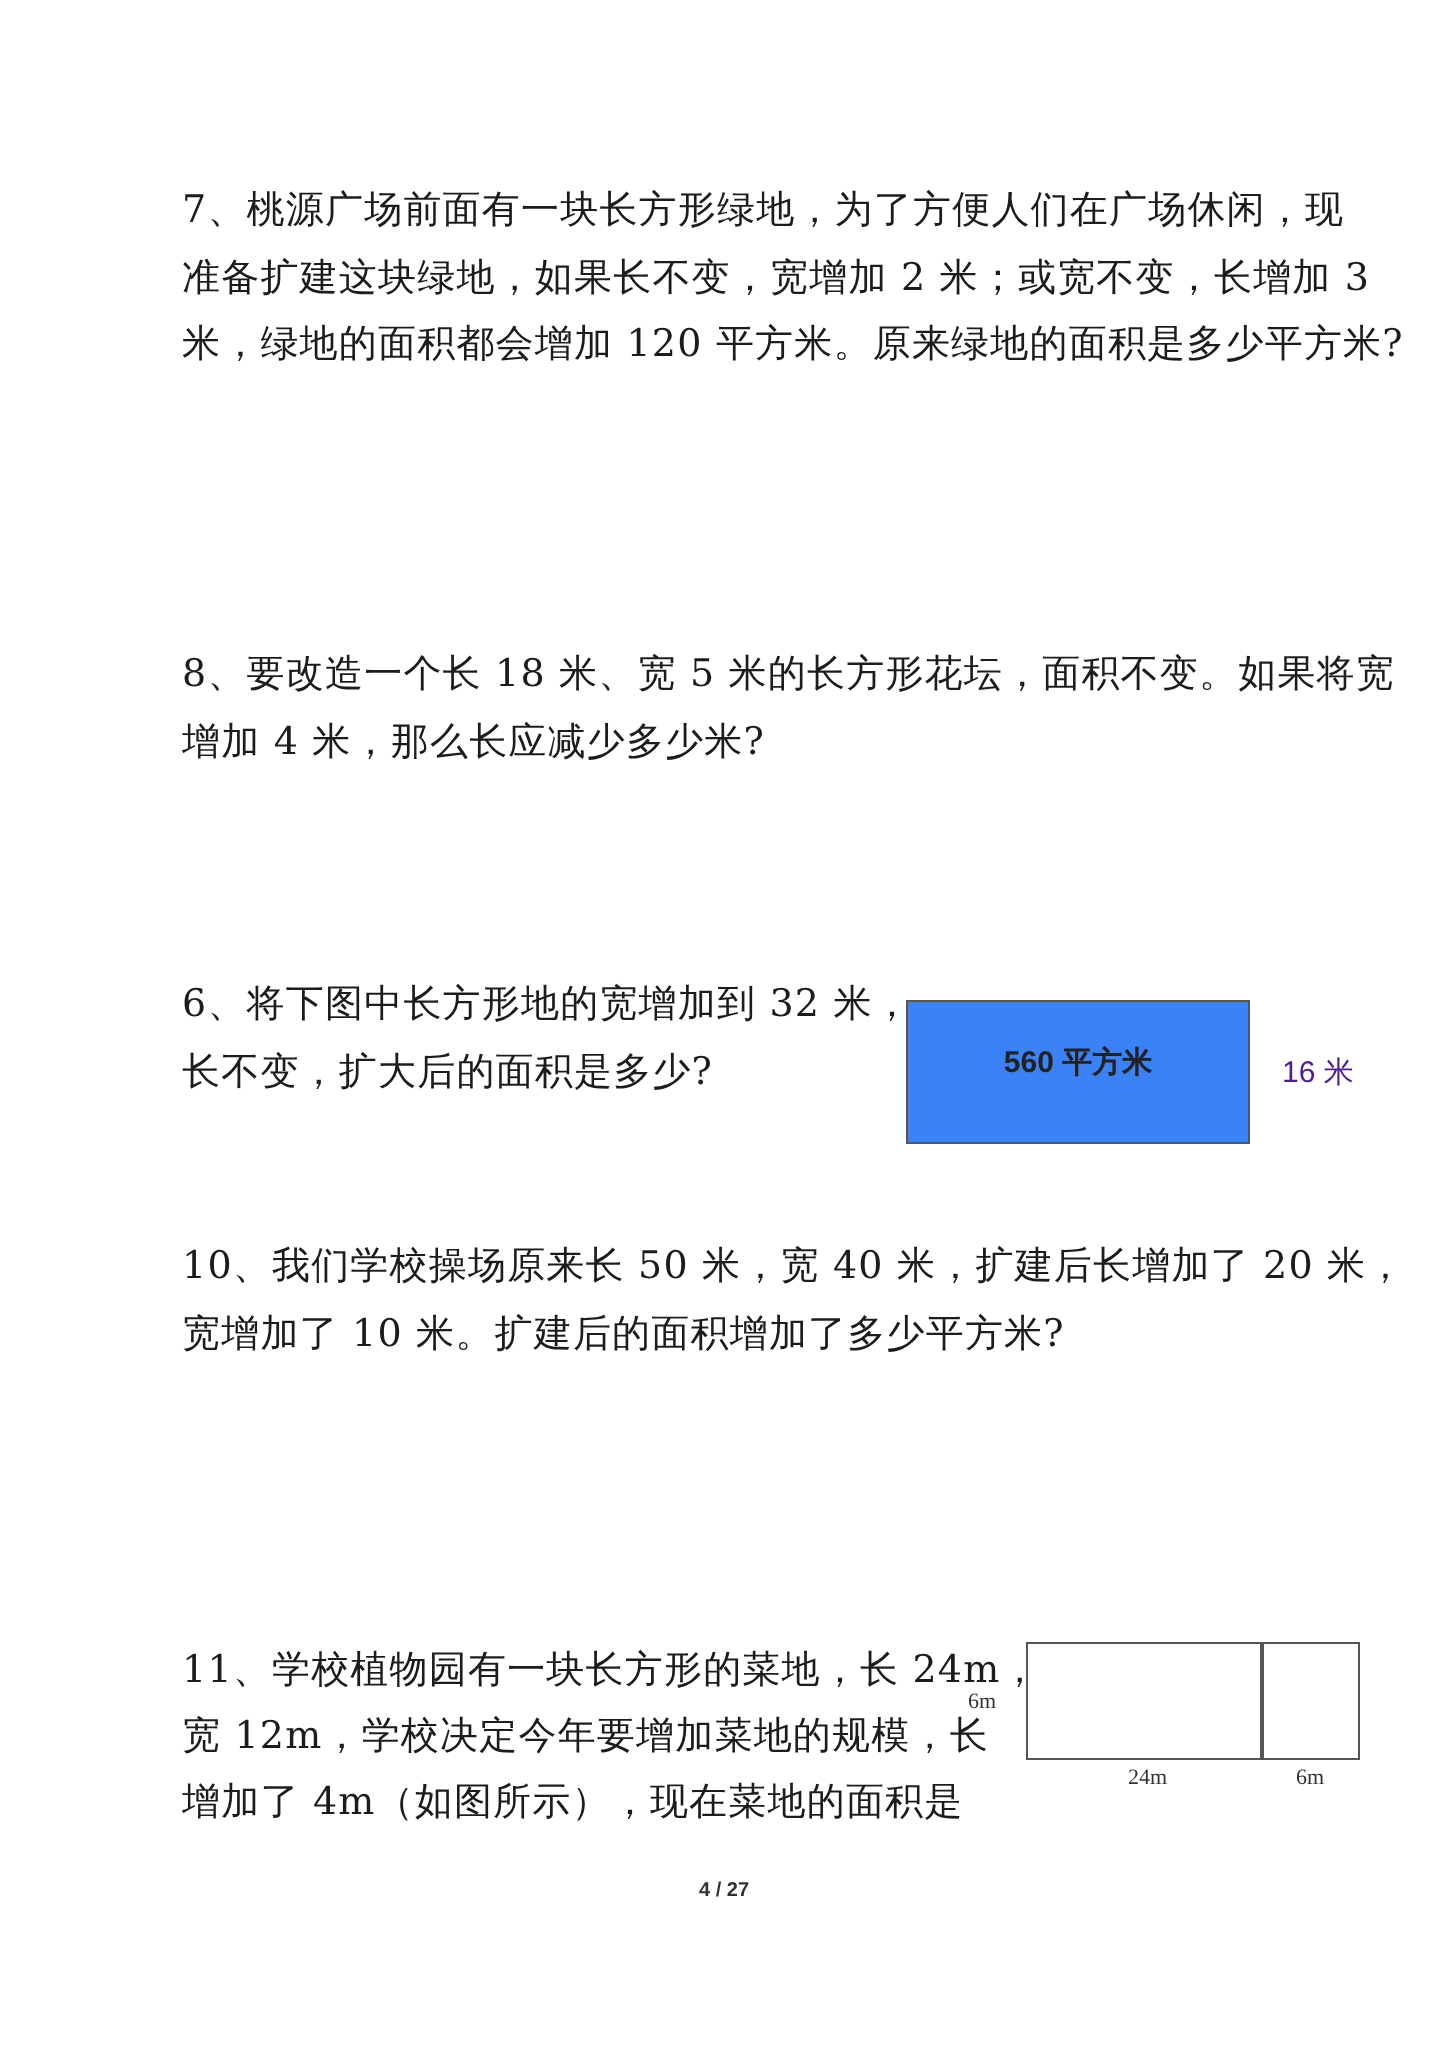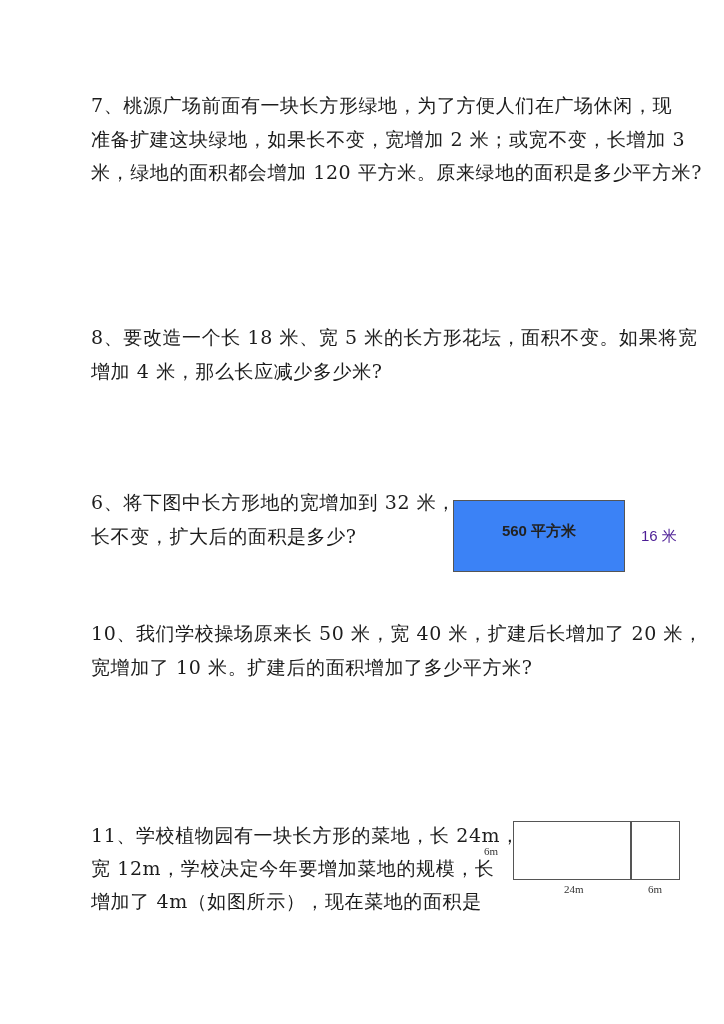--- a/index.html
+++ b/index.html
@@ -164,14 +164,15 @@
   </div>
   <div class="fig11">
     <div class="fig11-label fig11-h">6m</div>
     <div class="fig11-rect">
       <div class="fig11-divider"></div>
     </div>
     <div class="fig11-label fig11-w1">24m</div>
     <div class="fig11-label fig11-w2">6m</div>
   </div>
 
+  <div class="page-number">4 / 27</div>
 
 </div>
 
 </body></html>

